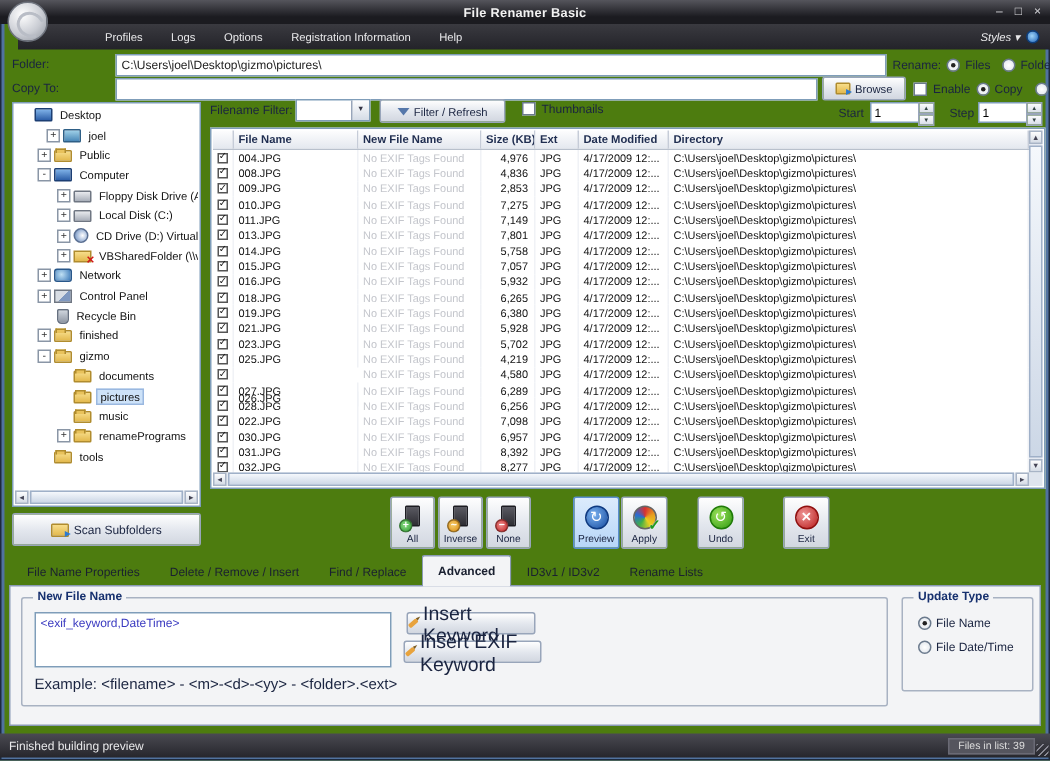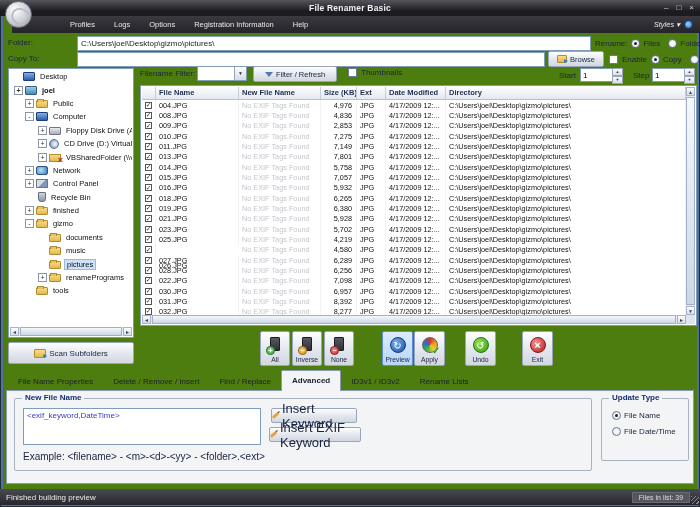--- a/index.html
+++ b/index.html
@@ -221,21 +221,21 @@
       </span>
   </span>
 
   <div class="tree">
     <div class="tree-rows">
         <div class="tree-row" style="padding-left: 2px;">
           <span class="exp empty"></span>
           <span class="ticon t-desktop"></span>
           <span class="tlabel">Desktop</span>
         </div>
-        <div class="tree-row" style="padding-left: 4px; font-weight: bold;">
+        <div class="tree-row" style="padding-left: 21px;">
           <span class="exp">+</span>
           <span class="ticon t-user-folder"></span>
           <span class="tlabel">joel</span>
         </div>
         <div class="tree-row" style="padding-left: 15px;">
           <span class="exp">+</span>
           <span class="ticon t-folder"></span>
           <span class="tlabel">Public</span>
         </div>
         <div class="tree-row" style="padding-left: 15px;">
@@ -243,20 +243,25 @@
           <span class="ticon t-computer"></span>
           <span class="tlabel">Computer</span>
         </div>
         <div class="tree-row" style="padding-left: 28px;">
           <span class="exp">+</span>
           <span class="ticon t-floppy"></span>
           <span class="tlabel">Floppy Disk Drive (A:)</span>
         </div>
         <div class="tree-row" style="padding-left: 28px;">
           <span class="exp">+</span>
+          <span class="ticon t-disk"></span>
+          <span class="tlabel">Local Disk (C:)</span>
+        </div>
+        <div class="tree-row" style="padding-left: 28px;">
+          <span class="exp">+</span>
           <span class="ticon t-cd"></span>
           <span class="tlabel">CD Drive (D:) VirtualBox Guest</span>
         </div>
         <div class="tree-row" style="padding-left: 28px;">
           <span class="exp">+</span>
           <span class="ticon t-shared"></span>
           <span class="tlabel">VBSharedFolder (\\vboxsvr) (Z</span>
         </div>
         <div class="tree-row" style="padding-left: 15px;">
           <span class="exp">+</span>
@@ -284,26 +289,26 @@
           <span class="tlabel">gizmo</span>
         </div>
         <div class="tree-row" style="padding-left: 28px;">
           <span class="exp empty"></span>
           <span class="ticon t-folder"></span>
           <span class="tlabel">documents</span>
         </div>
         <div class="tree-row" style="padding-left: 28px;">
           <span class="exp empty"></span>
           <span class="ticon t-folder"></span>
+          <span class="tlabel sel">pictures</span>
+        </div>
+        <div class="tree-row" style="padding-left: 28px;">
+          <span class="exp empty"></span>
+          <span class="ticon t-folder"></span>
           <span class="tlabel">music</span>
-        </div>
-        <div class="tree-row" style="padding-left: 28px;">
-          <span class="exp empty"></span>
-          <span class="ticon t-folder"></span>
-          <span class="tlabel sel">pictures</span>
         </div>
         <div class="tree-row" style="padding-left: 28px;">
           <span class="exp">+</span>
           <span class="ticon t-folder"></span>
           <span class="tlabel">renamePrograms</span>
         </div>
         <div class="tree-row" style="padding-left: 15px;">
           <span class="exp empty"></span>
           <span class="ticon t-folder"></span>
           <span class="tlabel">tools</span>

